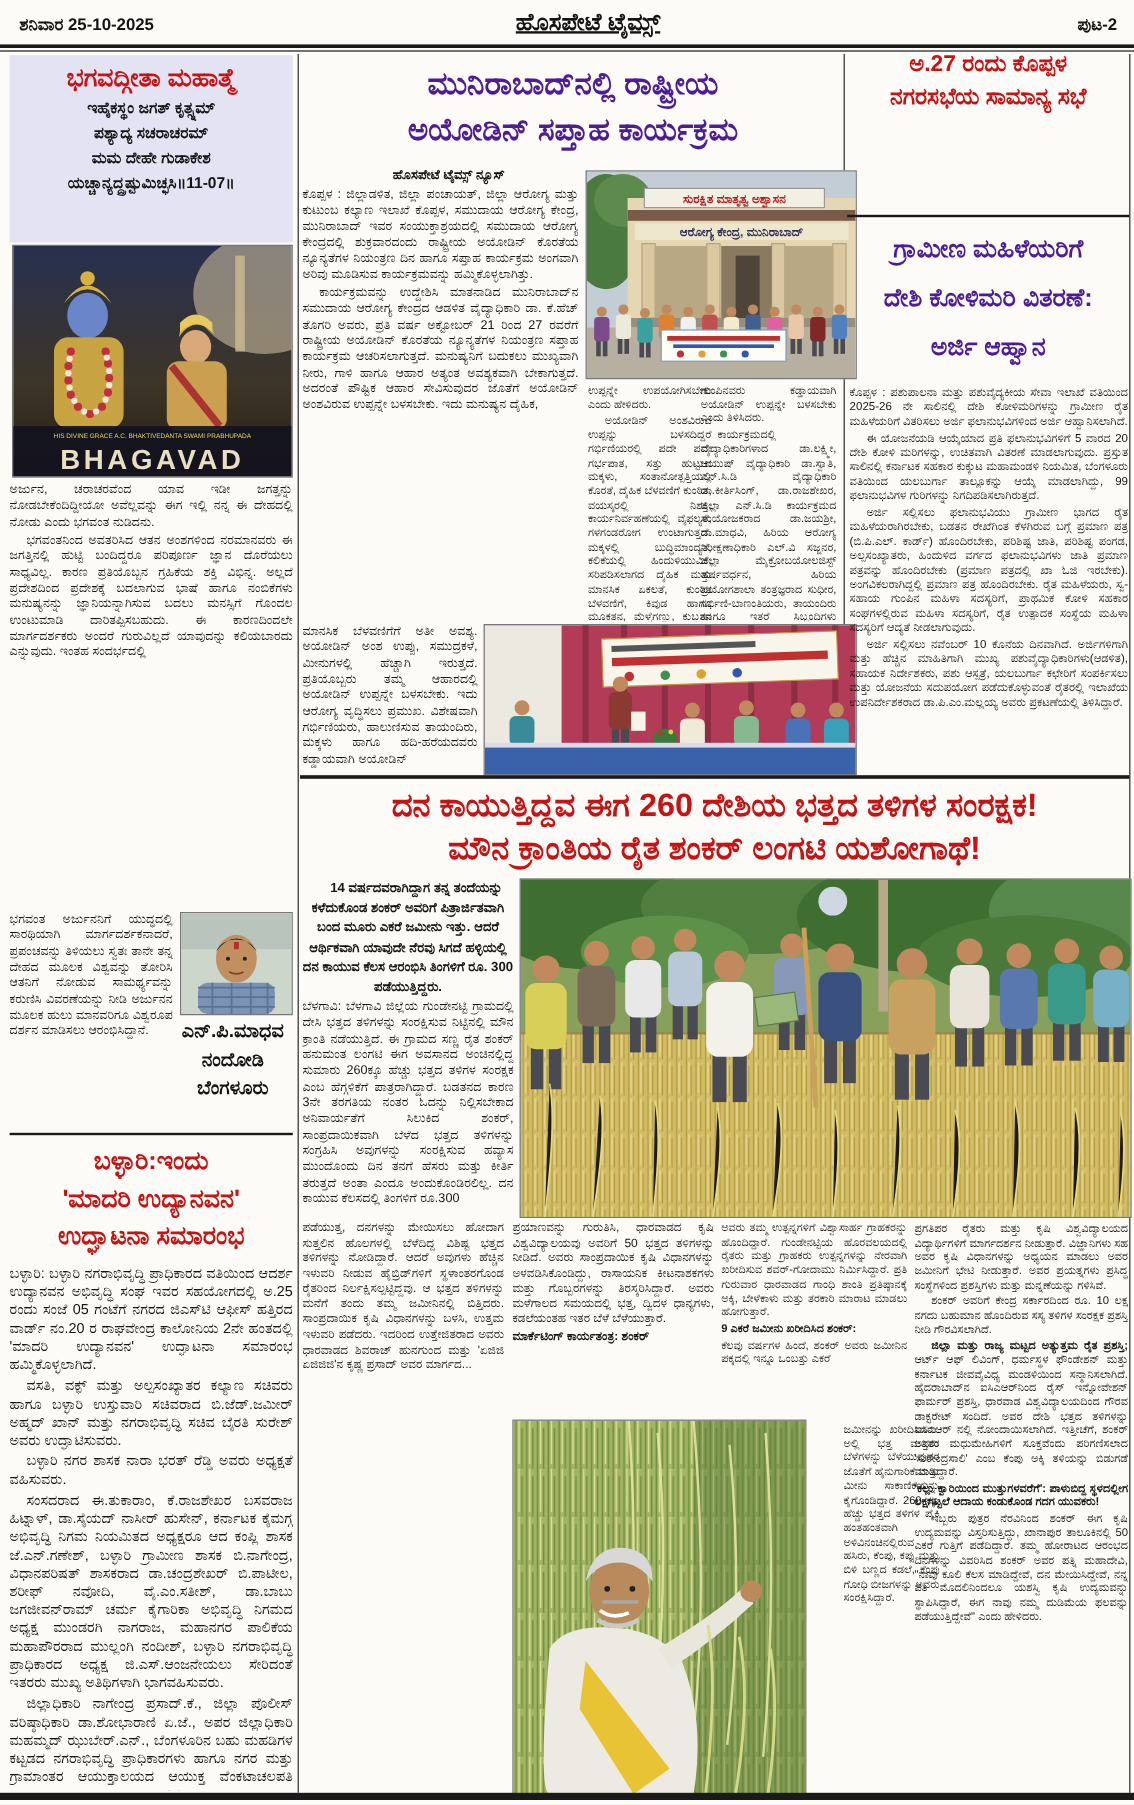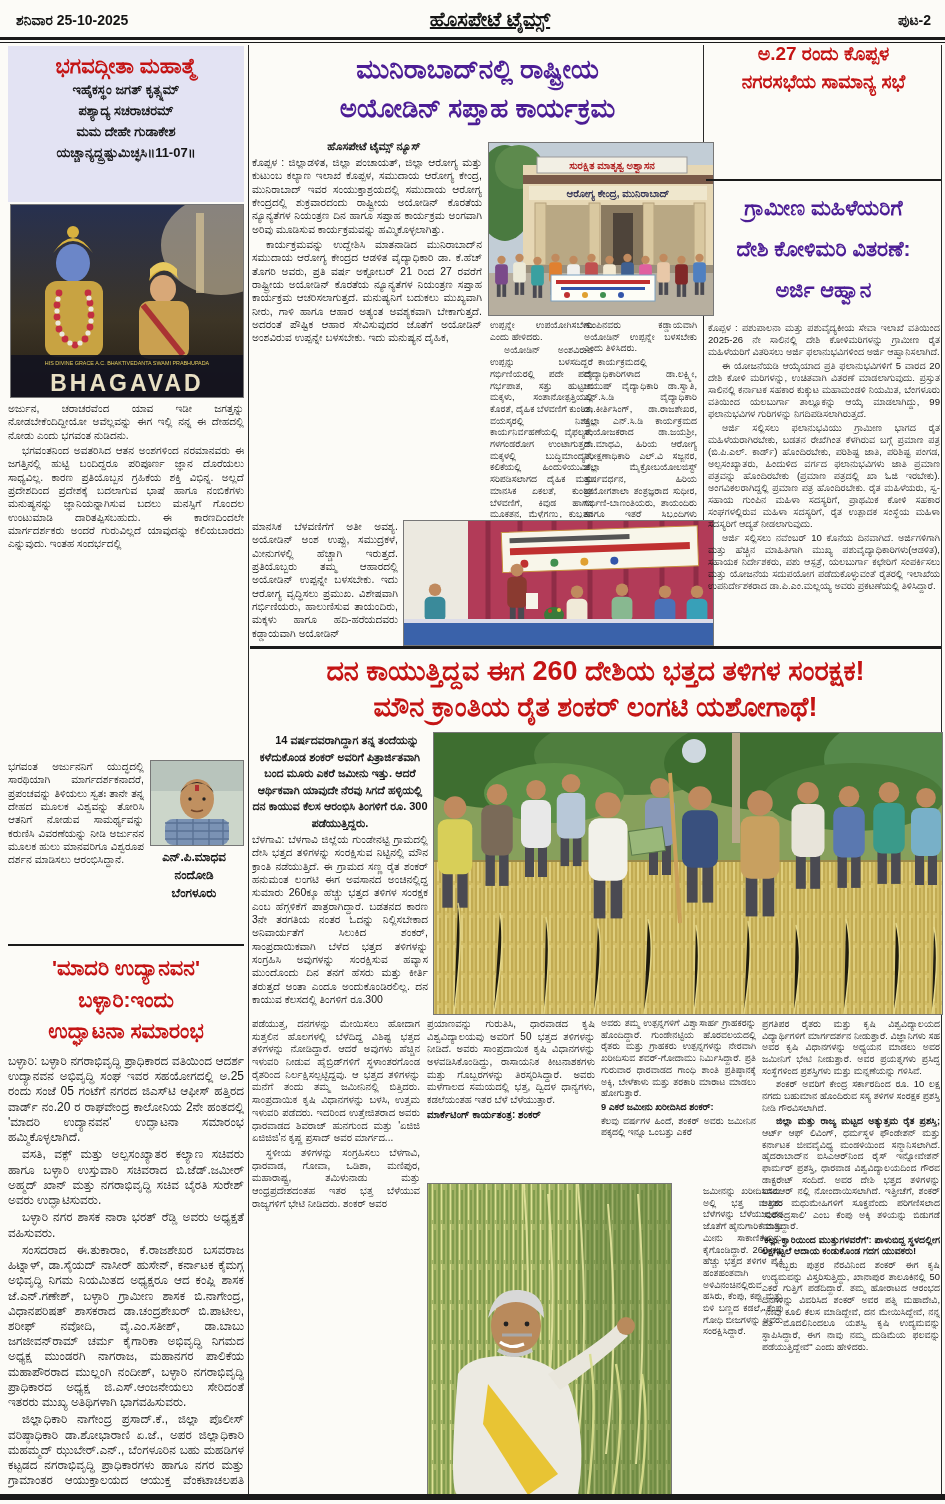--- a/index.html
+++ b/index.html
@@ -20,21 +20,21 @@
   .gita-box{background:#e3e3f3;}
   .gita-head{font-size:21px;font-weight:bold;line-height:1.25;padding-top:7px;}
   .shloka{font-size:13px;font-weight:bold;line-height:1.62;}
   .head-io{font-size:26px;font-weight:bold;line-height:1.5;}
   .head-kp{font-size:19px;font-weight:bold;line-height:1.45;}
   .head-pl{font-size:21px;font-weight:bold;line-height:1.95;}
   .head-bl{font-size:21px;font-weight:bold;line-height:1.5;}
   .head-fm{font-size:27px;font-weight:bold;line-height:1.32;}
   .byline{font-weight:bold;font-size:11px;text-indent:0;text-align:center;}
   .leadbold{font-weight:bold;font-size:11px;line-height:1.5;text-align:center;text-indent:0;}
-  .author{font-size:12px;font-weight:bold;line-height:1.5;}
+  .author{font-size:16px;font-weight:bold;line-height:1.5;}
   svg.photo{display:block;border:1px solid #777;background:#ddd;}
   .s9  .jtxt, .s9 p{font-size:9.3px;line-height:1.26;}
 </style>
 </head>
 <body>
 
 <div class="page">
 
   <div class="abs mast-date" style="left:16px;top:12px;">ಶನಿವಾರ 25-10-2025</div>
   <div class="abs mast-title ctr" style="left:0;right:0;top:8px;">ಹೊಸಪೇಟೆ ಟೈಮ್ಸ್</div>
@@ -155,22 +155,22 @@
     <path d="M40 49 Q46 52 52 49" stroke="#74462a" stroke-width="1.4" fill="none"></path>
   </svg>
   <div class="abs author ctr" style="left:142px;top:848px;width:104px;">
     <div>ಎನ್.ಪಿ.ಮಾಧವ ನಂದೋಡಿ</div>
     <div>ಬೆಂಗಳೂರು</div>
   </div>
 
   <div class="hrule" style="left:8px;top:944px;width:236px;height:2px;"></div>
 
   <div class="abs head-bl red ctr" style="left:8px;top:952px;width:236px;">
+    <div>ಬಳ್ಳಾರಿ:ಇಂದು</div>
     <div>'ಮಾದರಿ ಉದ್ಯಾನವನ'</div>
-    <div>ಬಳ್ಳಾರಿ:ಇಂದು</div>
     <div>ಉದ್ಘಾಟನಾ ಸಮಾರಂಭ</div>
   </div>
   <div class="abs jtxt" style="left:8px;top:1054px;width:236px;height:438px;font-size:12px;">
     <p class="noind">ಬಳ್ಳಾರಿ: ಬಳ್ಳಾರಿ ನಗರಾಭಿವೃದ್ಧಿ ಪ್ರಾಧಿಕಾರದ ವತಿಯಿಂದ ಆದರ್ಶ ಉದ್ಯಾನವನ ಅಭಿವೃದ್ಧಿ ಸಂಘ ಇವರ ಸಹಯೋಗದಲ್ಲಿ ಅ.25 ರಂದು ಸಂಜೆ 05 ಗಂಟೆಗೆ ನಗರದ ಜಿಎಸ್‌ಟಿ ಆಫೀಸ್ ಹತ್ತಿರದ ವಾರ್ಡ್ ನಂ.20 ರ ರಾಘವೇಂದ್ರ ಕಾಲೋನಿಯ 2ನೇ ಹಂತದಲ್ಲಿ 'ಮಾದರಿ ಉದ್ಯಾನವನ' ಉದ್ಘಾಟನಾ ಸಮಾರಂಭ ಹಮ್ಮಿಕೊಳ್ಳಲಾಗಿದೆ.</p>
     <p>ವಸತಿ, ವಕ್ಫ್ ಮತ್ತು ಅಲ್ಪಸಂಖ್ಯಾತರ ಕಲ್ಯಾಣ ಸಚಿವರು ಹಾಗೂ ಬಳ್ಳಾರಿ ಉಸ್ತುವಾರಿ ಸಚಿವರಾದ ಬಿ.ಜೆಡ್.ಜಮೀರ್ ಅಹ್ಮದ್ ಖಾನ್ ಮತ್ತು ನಗರಾಭಿವೃದ್ಧಿ ಸಚಿವ ಬೈರತಿ ಸುರೇಶ್ ಅವರು ಉದ್ಘಾಟಿಸುವರು.</p>
     <p>ಬಳ್ಳಾರಿ ನಗರ ಶಾಸಕ ನಾರಾ ಭರತ್ ರೆಡ್ಡಿ ಅವರು ಅಧ್ಯಕ್ಷತೆ ವಹಿಸುವರು.</p>
     <p>ಸಂಸದರಾದ ಈ.ತುಕಾರಾಂ, ಕೆ.ರಾಜಶೇಖರ ಬಸವರಾಜ ಹಿಟ್ನಾಳ್, ಡಾ.ಸೈಯದ್ ನಾಸೀರ್ ಹುಸೇನ್, ಕರ್ನಾಟಕ ಕೈಮಗ್ಗ ಅಭಿವೃದ್ಧಿ ನಿಗಮ ನಿಯಮಿತದ ಅಧ್ಯಕ್ಷರೂ ಆದ ಕಂಪ್ಲಿ ಶಾಸಕ ಜೆ.ಎನ್.ಗಣೇಶ್, ಬಳ್ಳಾರಿ ಗ್ರಾಮೀಣ ಶಾಸಕ ಬಿ.ನಾಗೇಂದ್ರ, ವಿಧಾನಪರಿಷತ್ ಶಾಸಕರಾದ ಡಾ.ಚಂದ್ರಶೇಖರ್ ಬಿ.ಪಾಟೀಲ, ಶರೀಫ್ ನವೋದಿ, ವೈ.ಎಂ.ಸತೀಶ್, ಡಾ.ಬಾಬು ಜಗಜೀವನ್‌ರಾಮ್ ಚರ್ಮ ಕೈಗಾರಿಕಾ ಅಭಿವೃದ್ಧಿ ನಿಗಮದ ಅಧ್ಯಕ್ಷ ಮುಂಡರಗಿ ನಾಗರಾಜ, ಮಹಾನಗರ ಪಾಲಿಕೆಯ ಮಹಾಪೌರರಾದ ಮುಲ್ಲಂಗಿ ನಂದೀಶ್, ಬಳ್ಳಾರಿ ನಗರಾಭಿವೃದ್ಧಿ ಪ್ರಾಧಿಕಾರದ ಅಧ್ಯಕ್ಷ ಜಿ.ಎಸ್.ಆಂಜನೇಯಲು ಸೇರಿದಂತೆ ಇತರರು ಮುಖ್ಯ ಅತಿಥಿಗಳಾಗಿ ಭಾಗವಹಿಸುವರು.</p>
     <p>ಜಿಲ್ಲಾಧಿಕಾರಿ ನಾಗೇಂದ್ರ ಪ್ರಸಾದ್.ಕೆ., ಜಿಲ್ಲಾ ಪೊಲೀಸ್ ವರಿಷ್ಠಾಧಿಕಾರಿ ಡಾ.ಶೋಭಾರಾಣಿ ಏ.ಜೆ., ಅಪರ ಜಿಲ್ಲಾಧಿಕಾರಿ ಮಹಮ್ಮದ್ ಝುಬೇರ್.ಎನ್., ಬೆಂಗಳೂರಿನ ಬಹು ಮಹಡಿಗಳ ಕಟ್ಟಡದ ನಗರಾಭಿವೃದ್ಧಿ ಪ್ರಾಧಿಕಾರಗಳು ಹಾಗೂ ನಗರ ಮತ್ತು ಗ್ರಾಮಾಂತರ ಆಯುಕ್ತಾಲಯದ ಆಯುಕ್ತ ವೆಂಕಟಾಚಲಪತಿ ಆರ್., ಬಳ್ಳಾರಿ ಮಹಾನಗರ ಪಾಲಿಕೆ ಆಯುಕ್ತ ಮಂಜುನಾಥ ಪಿ.ಎಸ್., ಬಳ್ಳಾರಿ ನಗರಾಭಿವೃದ್ಧಿ ಪ್ರಾಧಿಕಾರದ ಆಯುಕ್ತ ಜಿ.ಖಲೀಲ್ ಸಾಬ್ ಸೇರಿದಂತೆ ಬಳ್ಳಾರಿ ನಗರಾಭಿವೃದ್ಧಿ ಪ್ರಾಧಿಕಾರದ ಸದಸ್ಯರು, ಅಧಿಕಾರಿ-ಸಿಬ್ಬಂದಿ ವರ್ಗ ಮತ್ತು ಸಾರ್ವಜನಿಕರು ಉಪಸ್ಥಿತರಿರುವರು ಎಂದು ಪ್ರಕಟಣೆ ತಿಳಿಸಿದೆ.</p>
   </div>
 
@@ -330,21 +330,20 @@
     </g>
     <rect x="196" y="96" width="34" height="24" fill="#9ab87a" stroke="#5a7a4a" transform="rotate(-8 213 108)"></rect>
     <path d="M236 40 L246 190" stroke="#caa05a" stroke-width="4"></path>
     <g stroke="#e8dc90" stroke-width="1.5" opacity=".85">
       <path d="M20 281 Q30 200 24 170 M60 281 Q72 210 66 180 M110 281 Q118 214 112 184 M160 281 Q170 220 164 190 M210 281 Q222 216 214 186 M260 281 Q268 222 262 192 M310 281 Q320 218 314 188 M360 281 Q370 222 362 192 M410 281 Q420 216 412 186 M460 281 Q470 220 462 190 M498 281 Q506 224 500 194"></path>
     </g>
   </svg>
 
   <div class="abs jtxt" style="left:252px;top:1018px;width:168px;height:476px;font-size:10px;">
     <p class="noind">ಪಡೆಯುತ್ತ, ದನಗಳನ್ನು ಮೇಯಿಸಲು ಹೋದಾಗ ಸುತ್ತಲಿನ ಹೊಲಗಳಲ್ಲಿ ಬೆಳೆದಿದ್ದ ವಿಶಿಷ್ಟ ಭತ್ತದ ತಳಿಗಳನ್ನು ನೋಡಿದ್ದಾರೆ. ಆದರೆ ಅವುಗಳು ಹೆಚ್ಚಿನ ಇಳುವರಿ ನೀಡುವ ಹೈಬ್ರಿಡ್‌ಗಳಿಗೆ ಸ್ಥಳಾಂತರಗೊಂಡ ರೈತರಿಂದ ನಿರ್ಲಕ್ಷಿಸಲ್ಪಟ್ಟಿದ್ದವು. ಆ ಭತ್ತದ ತಳಿಗಳನ್ನು ಮನೆಗೆ ತಂದು ತಮ್ಮ ಜಮೀನಿನಲ್ಲಿ ಬಿತ್ತಿದರು. ಸಾಂಪ್ರದಾಯಿಕ ಕೃಷಿ ವಿಧಾನಗಳನ್ನು ಬಳಸಿ, ಉತ್ತಮ ಇಳುವರಿ ಪಡೆದರು. ಇದರಿಂದ ಉತ್ತೇಜಿತರಾದ ಅವರು ಧಾರವಾಡದ ಶಿವರಾಜ್ ಹುನಗುಂದ ಮತ್ತು 'ಏಜಿಜಿ ಏಜಿಜಿಜಿ'ನ ಕೃಷ್ಣ ಪ್ರಸಾದ್ ಅವರ ಮಾರ್ಗದ...</p>
-    <p>ಸ್ಥಳೀಯ ತಳಿಗಳನ್ನು ಸಂಗ್ರಹಿಸಲು ಬೆಳಗಾವಿ, ಧಾರವಾಡ, ಗೋವಾ, ಒಡಿಶಾ, ಮಣಿಪುರ, ಮಹಾರಾಷ್ಟ್ರ, ತಮಿಳುನಾಡು ಮತ್ತು ಆಂಧ್ರಪ್ರದೇಶದಂತಹ ಇತರ ಭತ್ತ ಬೆಳೆಯುವ ರಾಜ್ಯಗಳಿಗೆ ಭೇಟಿ ನೀಡಿದರು. ಶಂಕರ್ ಅವರ</p>
   </div>
   <div class="abs jtxt" style="left:427px;top:1018px;width:168px;height:162px;font-size:10px;">
     <p class="noind">ಪ್ರಯಾಣವನ್ನು ಗುರುತಿಸಿ, ಧಾರವಾಡದ ಕೃಷಿ ವಿಶ್ವವಿದ್ಯಾಲಯವು ಅವರಿಗೆ 50 ಭತ್ತದ ತಳಿಗಳನ್ನು ನೀಡಿದೆ. ಅವರು ಸಾಂಪ್ರದಾಯಿಕ ಕೃಷಿ ವಿಧಾನಗಳನ್ನು ಅಳವಡಿಸಿಕೊಂಡಿದ್ದು, ರಾಸಾಯನಿಕ ಕೀಟನಾಶಕಗಳು ಮತ್ತು ಗೊಬ್ಬರಗಳನ್ನು ತಿರಸ್ಕರಿಸಿದ್ದಾರೆ. ಅವರು ಮಳೆಗಾಲದ ಸಮಯದಲ್ಲಿ ಭತ್ತ, ದ್ವಿದಳ ಧಾನ್ಯಗಳು, ಕಡಲೆಯಂತಹ ಇತರ ಬೆಳೆ ಬೆಳೆಯುತ್ತಾರೆ.</p>
     <p class="noind"><b>ಮಾರ್ಕೆಟಿಂಗ್ ಕಾರ್ಯತಂತ್ರ: ಶಂಕರ್</b></p>
   </div>
   <div class="abs jtxt s9" style="left:601px;top:1018px;width:155px;height:162px;">
     <p class="noind">ಅವರು ತಮ್ಮ ಉತ್ಪನ್ನಗಳಿಗೆ ವಿಶ್ವಾಸಾರ್ಹ ಗ್ರಾಹಕರನ್ನು ಹೊಂದಿದ್ದಾರೆ. ಗುಂಡೇನಟ್ಟಿಯ ಹೊರವಲಯದಲ್ಲಿ ರೈತರು ಮತ್ತು ಗ್ರಾಹಕರು ಉತ್ಪನ್ನಗಳನ್ನು ನೇರವಾಗಿ ಖರೀದಿಸುವ ಶವರ್-ಗೋದಾಮು ನಿರ್ಮಿಸಿದ್ದಾರೆ. ಪ್ರತಿ ಗುರುವಾರ ಧಾರವಾಡದ ಗಾಂಧಿ ಶಾಂತಿ ಪ್ರತಿಷ್ಠಾನಕ್ಕೆ ಅಕ್ಕಿ, ಬೇಳೆಕಾಳು ಮತ್ತು ತರಕಾರಿ ಮಾರಾಟ ಮಾಡಲು ಹೋಗುತ್ತಾರೆ.</p>
     <p class="noind"><b>9 ಎಕರೆ ಜಮೀನು ಖರೀದಿಸಿದ ಶಂಕರ್:</b></p>
     <p class="noind">ಕೆಲವು ವರ್ಷಗಳ ಹಿಂದೆ, ಶಂಕರ್ ಅವರು ಜಮೀನಿನ ಪಕ್ಕದಲ್ಲಿ ಇನ್ನೂ ಒಂಬತ್ತು ಎಕರೆ</p>
   </div>

